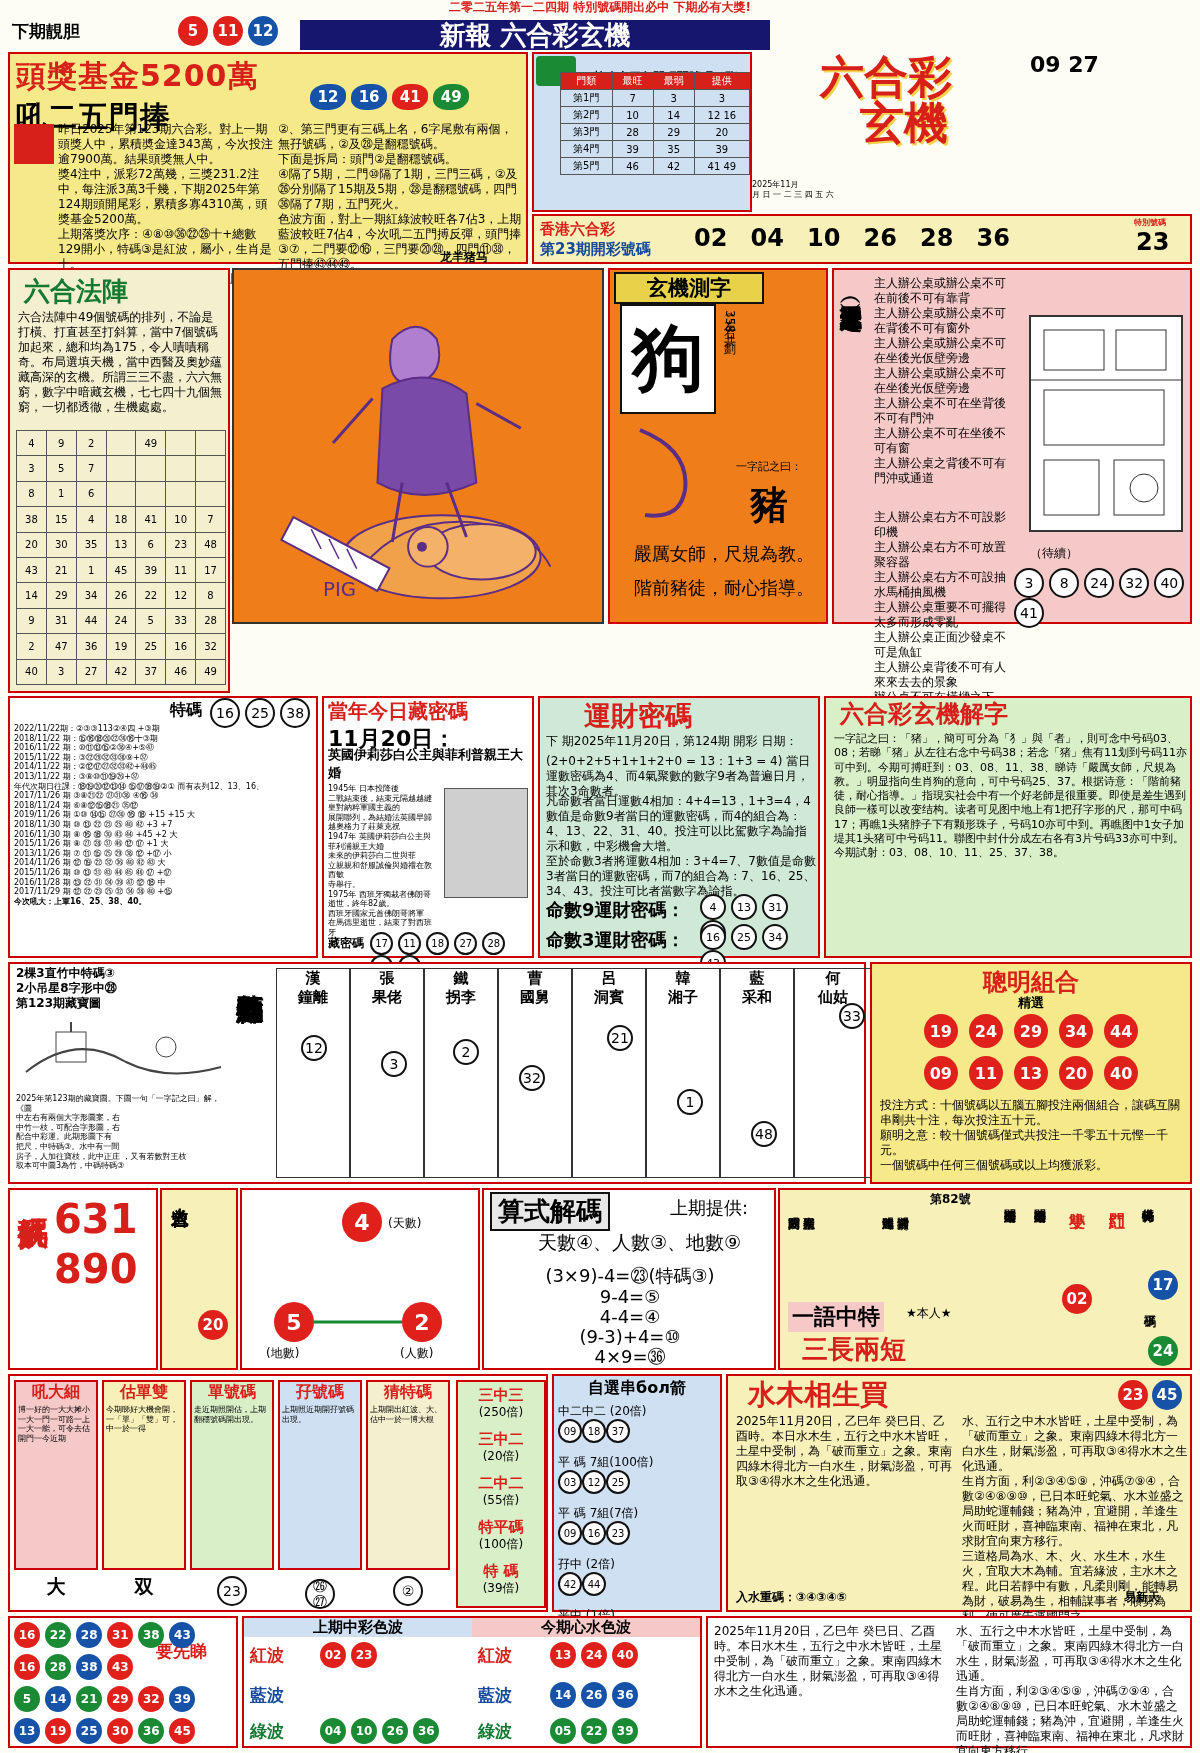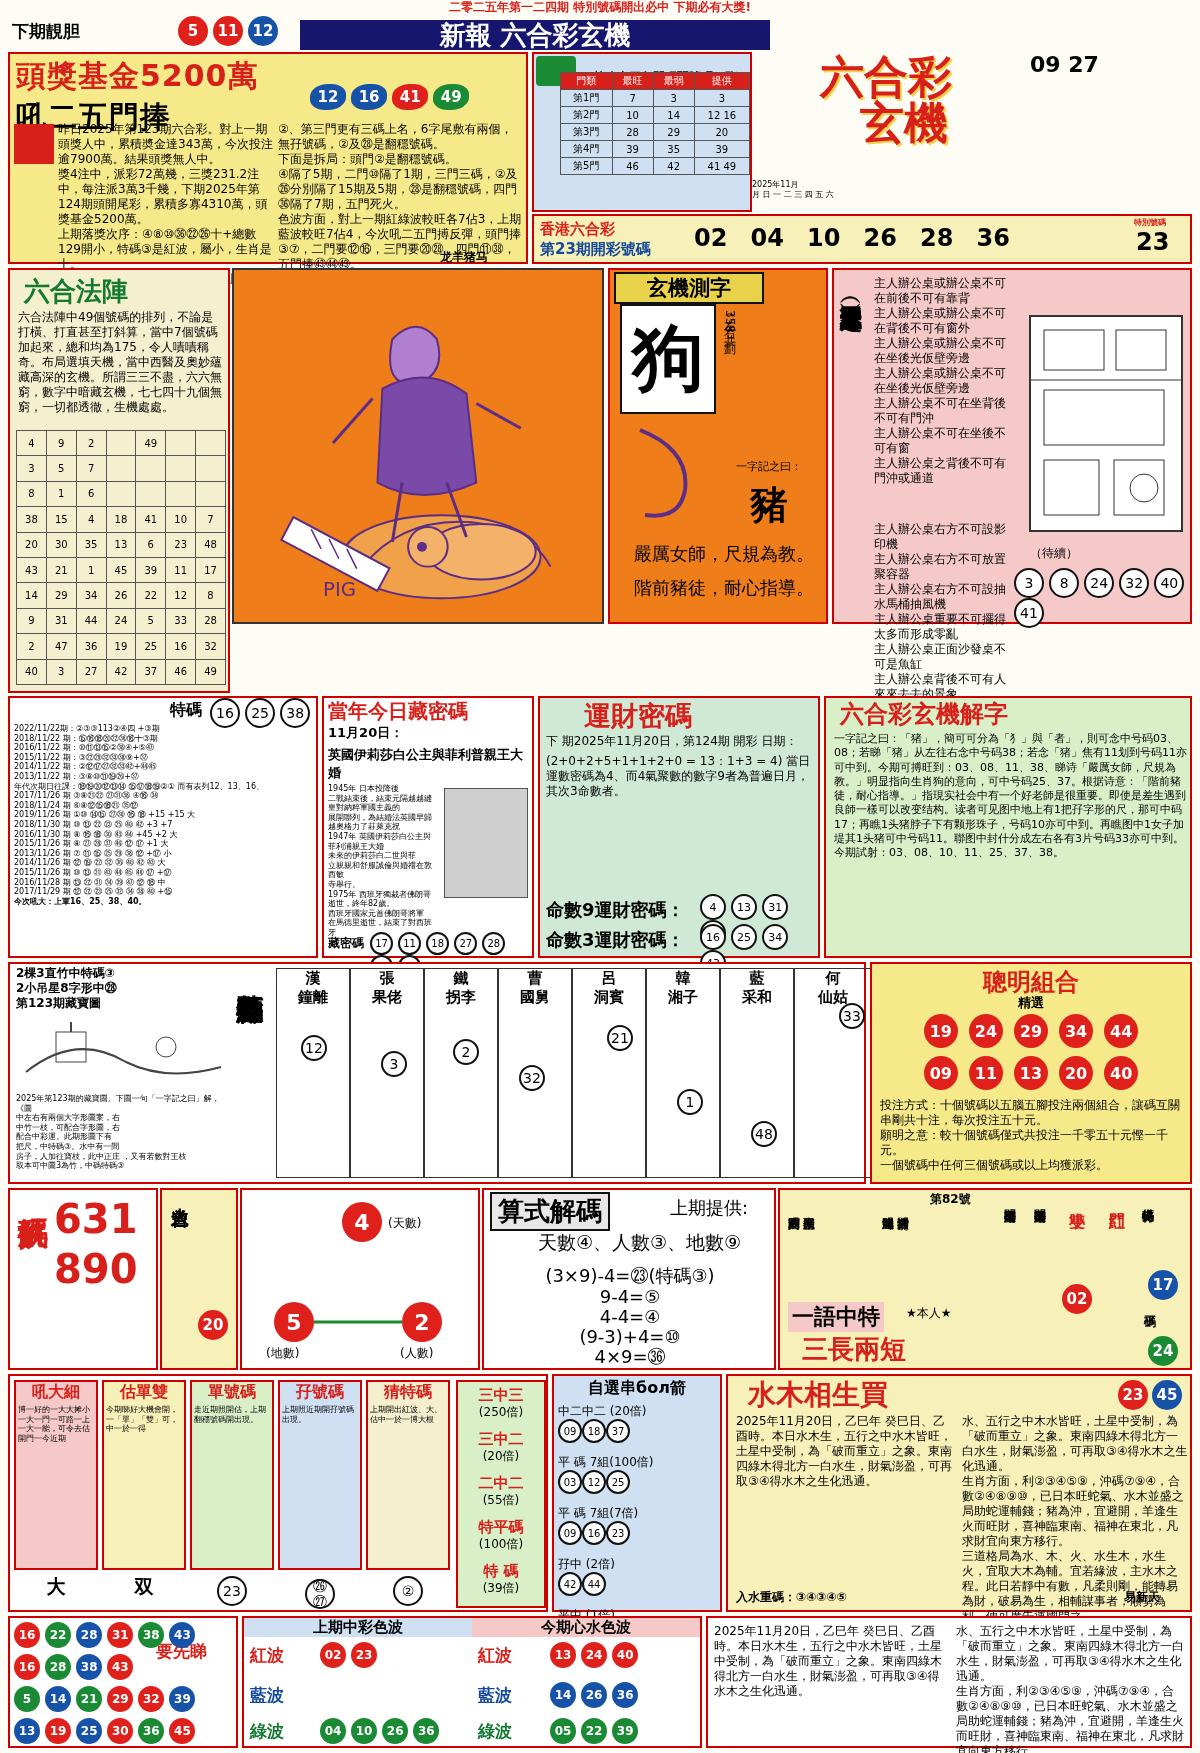--- a/index.html
+++ b/index.html
@@ -306,21 +306,21 @@
   <div class="abs bd pink" style="left:832px;top:268px;width:360px;height:356px;">
     <div class="abs vtitle bold" style="left:2px;top:20px;font-size:22px;height:300px;">智慧風水之道理（三十五）</div>
     <div class="abs tiny" style="left:40px;top:6px;width:140px;height:320px;">
       <div>主人辦公桌或辦公桌不可在前後不可有靠背</div>
       <div>主人辦公桌或辦公桌不可在背後不可有窗外</div>
       <div>主人辦公桌或辦公桌不可在坐後光仮壁旁邊</div>
       <div>主人辦公桌或辦公桌不可在坐後光仮壁旁邊</div>
       <div>主人辦公桌不可在坐背後不可有門沖</div>
       <div>主人辦公桌不可在坐後不可有窗</div>
       <div>主人辦公桌之背後不可有門沖或通道</div>
-      <div style="margin-top:36px;">主人辦公桌右方不可設影印機</div>
+      <div style="margin-top:24px;">主人辦公桌右方不可設影印機</div>
       <div>主人辦公桌右方不可放置聚容器</div>
       <div>主人辦公桌右方不可設抽水馬桶抽風機</div>
       <div>主人辦公桌重要不可擺得太多而形成零亂</div>
       <div>主人辦公桌正面沙發桌不可是魚缸</div>
       <div>主人辦公桌背後不可有人來來去去的景象</div>
       <div>辦公桌不可在橫樑之下</div>
       <div>房內不可有水池</div>
     </div>
     <svg class="abs" style="left:190px;top:40px;" width="165" height="230">
       <rect x="6" y="6" width="152" height="215" fill="#fff" stroke="#333" stroke-width="2"></rect>
@@ -368,21 +368,21 @@
       <div>2014/11/26 期 ⑫ ⑲ ㉒ ㉜ ㊱ ㊵ ㊷ ㊸ 大</div>
       <div>2015/11/26 期 ⑩ ⑬ ㉛ ㊸ ㊹ ㊺ ㊻ ⑰ +⑰</div>
       <div>2016/11/28 期 ⑬ ㉒ ㉛ ㉞ ㊴ ㊼ ⑫ ⑱ 中</div>
       <div>2017/11/29 期 ⑫ ㉒ ㉓ ㉕ ㉜ ㉞ ㊳ ㊵ +⑮</div>
       <div class="bold">今次吼大：上軍16、25、38、40。</div>
     </div>
   </div>
 
   <div class="abs bd white" style="left:322px;top:696px;width:212px;height:262px;">
     <div class="abs bold red" style="left:4px;top:0px;font-size:20px;">當年今日藏密碼</div>
-    <div class="abs bold" style="left:4px;top:26px;font-size:13px;">11月20日：</div>
+    <div class="abs bold" style="left:4px;top:26px;font-size:22px;">11月20日：</div>
     <div class="abs bold" style="left:4px;top:48px;width:200px;font-size:13px;">英國伊莉莎白公主與菲利普親王大婚</div>
     <div class="abs tiny2" style="left:4px;top:86px;width:110px;height:150px;white-space:pre-wrap;">1945年 日本投降後
 二戰結束後，結束元隔越越縫皇對納粹軍國主義的
 展開聯列，為結婚法英國早歸越奧格力了莊萊克祝
 1947年 英國伊莉莎白公主與
 菲利浦親王大婚
 未來的伊莉莎白二世與菲
 立親親和舒服誠倫與婚禮在敦西敏
 寺舉行。
 1975年 西班牙獨裁者佛朗哥
@@ -399,20 +399,22 @@
       <span class="circ" style="width:19px;height:19px;font-size:10px;">28</span>
       <span class="circ" style="width:19px;height:19px;font-size:10px;">37</span>
       <span class="circ" style="width:19px;height:19px;font-size:10px;">40</span>
     </div>
   </div>
 
   <div class="abs bd mint" style="left:538px;top:696px;width:282px;height:262px;">
     <div class="abs bold red" style="left:44px;top:0px;font-size:27px;">運財密碼</div>
     <div class="abs tiny" style="left:6px;top:36px;width:270px;">下 期2025年11月20日，第124期 開彩 日期：</div>
     <div class="abs tiny" style="left:6px;top:56px;width:270px;">(2+0+2+5+1+1+2+0 = 13：1+3 = 4) 當日運數密碼為4、而4氣聚數的數字9者為普遍日月，其次3命數者。</div>
+    <div class="abs tiny" style="left:6px;top:96px;width:270px;white-space:pre-wrap;">凡命數者當日運數4相加：4+4=13，1+3=4，4數值是命數9者當日的運數密碼，而4的組合為：4、13、22、31、40。投注可以比駕數字為論指示和數，中彩機會大增。
+至於命數3者將運數4相加：3+4=7、7數值是命數3者當日的運數密碼，而7的組合為：7、16、25、34、43。投注可比者當數字為論指。</div>
     <div class="abs md bold" style="left:6px;top:200px;">命數9運財密碼：</div>
     <div class="abs" style="left:160px;top:196px;">
       <span class="circ" style="width:22px;height:22px;font-size:11px;">4</span>
       <span class="circ" style="width:22px;height:22px;font-size:11px;">13</span>
       <span class="circ" style="width:22px;height:22px;font-size:11px;">31</span>
       <span class="circ" style="width:22px;height:22px;font-size:11px;">40</span>
     </div>
     <div class="abs md bold" style="left:6px;top:230px;">命數3運財密碼：</div>
     <div class="abs" style="left:160px;top:226px;">
       <span class="circ" style="width:22px;height:22px;font-size:11px;">16</span>

